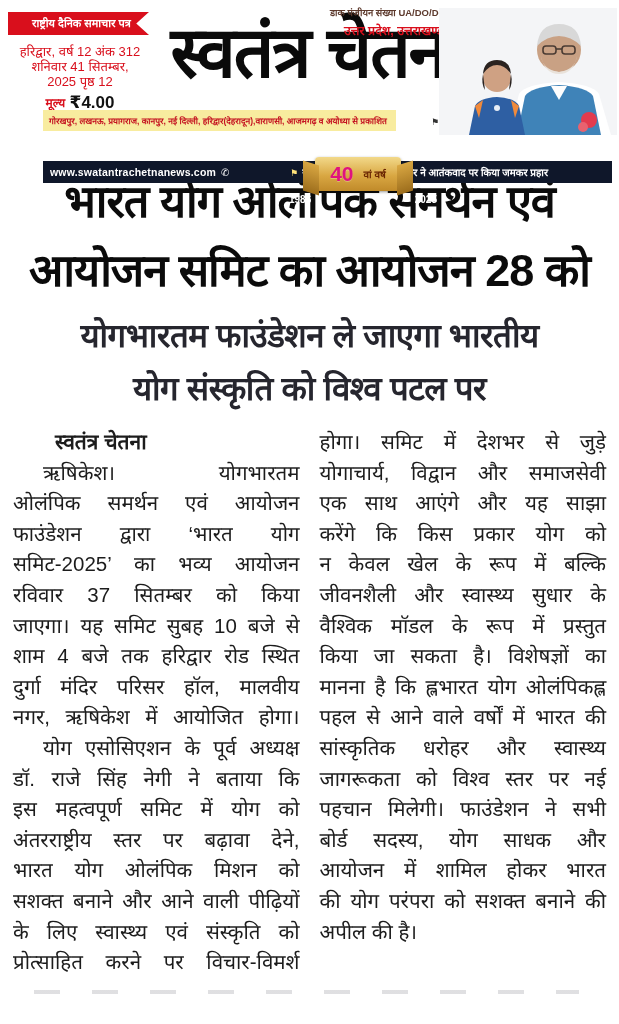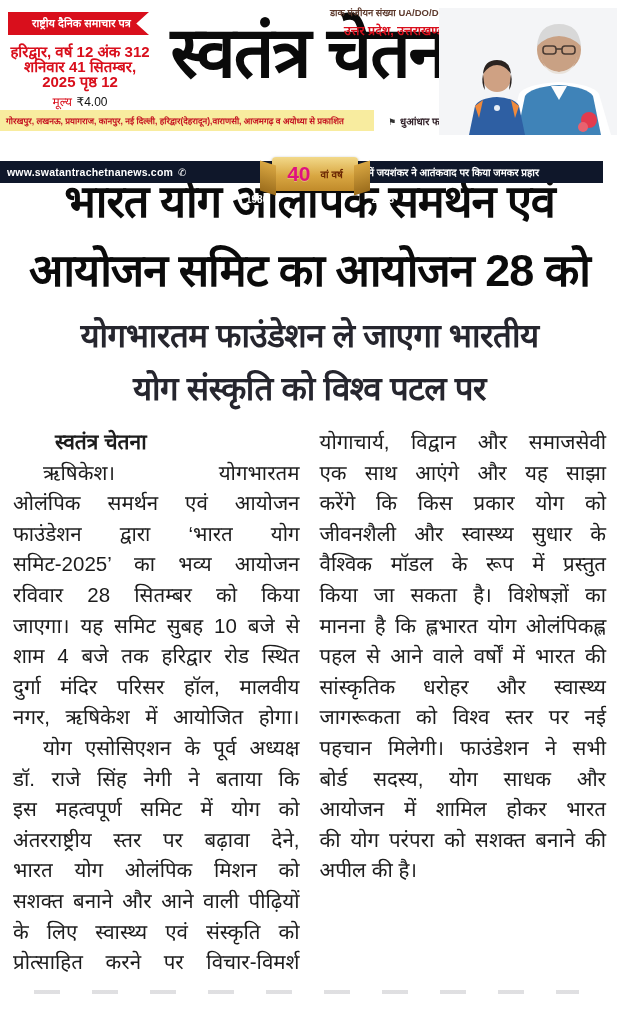--- a/index.html
+++ b/index.html
@@ -14,44 +14,44 @@
   .header { position:relative; height:155px; background:#fff; }
   .ribbon {
     position:absolute; left:8px; top:12px; z-index:2;
     background:#d90f1c; color:#fff; font-size:11px; font-weight:bold;
     padding:5px 18px 5px 24px; line-height:13px;
     clip-path:polygon(0 0,100% 0,91% 50%,100% 100%,0 100%);
     box-shadow:0 1px 2px rgba(0,0,0,.35);
   }
   .edition {
     position:absolute; left:4px; top:44px; width:152px; z-index:2;
-    color:#d90f1c; font-weight:bold; font-size:15px; line-height:15px; text-align:center;
+    color:#d90f1c; font-weight:normal; font-size:13px; line-height:15px; text-align:center;
   }
   .price { position:absolute; left:4px; top:92px; width:152px; text-align:center; z-index:2; }
-  .price .lbl { color:#d90f1c; font-size:12px; font-weight:normal; vertical-align:middle; }
-  .price .val { color:#111; font-size:12px; font-weight:normal; vertical-align:middle; }
+  .price .lbl { color:#d90f1c; font-size:12px; font-weight:bold; vertical-align:middle; }
+  .price .val { color:#111; font-size:17px; font-weight:bold; vertical-align:middle; }
   .mast-title {
     position:absolute; left:75px; top:0px; width:485px; z-index:1;
     text-align:center; font-size:71px; line-height:105px; font-weight:bold;
     color:#0a0a0a; letter-spacing:-2px; white-space:nowrap;
   }
   .registration {
     position:absolute; left:330px; top:6px; z-index:2;
     font-size:9.5px; font-weight:bold; color:#5d3a2d; letter-spacing:0;
   }
   .published {
     position:absolute; left:344px; top:22px; z-index:2;
     font-size:12.5px; font-weight:bold; color:#d90f1c;
   }
   .photo {
     position:absolute; right:2px; top:8px; width:178px; height:127px; z-index:4;
   }
 
   
-  .strips { position:absolute; left:0; right:16px; top:110px; z-index:3; }
+  .strips { position:absolute; left:0; right:7px; top:110px; z-index:3;padding-left:43px; }
   .row-yellow {
     position:relative; height:21px;
     background:linear-gradient(90deg,#f8ec9f 0 62%,#ffffff 62% 100%);
     display:flex; align-items:center;
   }
   .cities { color:#c41320; font-size:8.5px; font-weight:bold; padding-left:6px; width:378px; line-height:10px; }
   .caption-top {
     position:absolute; left:388px; top:4px; font-size:10px; font-weight:bold; color:#33222a;
     white-space:nowrap;
   }
@@ -198,39 +198,41 @@
   </div>
 
   <div class="columns">
 
     <div class="col">
       <div class="byline">स्वतंत्र चेतना</div>
       <div class="line indent">ऋषिकेश। योगभारतम</div>
       <div class="line">ओलंपिक समर्थन एवं आयोजन</div>
       <div class="line">फाउंडेशन द्वारा ‘भारत योग</div>
       <div class="line">समिट-2025’ का भव्य आयोजन</div>
-      <div class="line">रविवार 28 सितम्बर को किया</div>
+      <div class="line">रविवार 37 सितम्बर को किया</div>
       <div class="line">जाएगा। यह समिट सुबह 10 बजे से</div>
       <div class="line">शाम 4 बजे तक हरिद्वार रोड स्थित</div>
       <div class="line">दुर्गा मंदिर परिसर हॉल, मालवीय</div>
       <div class="line">नगर, ऋषिकेश में आयोजित होगा।</div>
       <div class="line indent">योग एसोसिएशन के पूर्व अध्यक्ष</div>
       <div class="line">डॉ. राजे सिंह नेगी ने बताया कि</div>
       <div class="line">इस महत्वपूर्ण समिट में योग को</div>
       <div class="line">अंतरराष्ट्रीय स्तर पर बढ़ावा देने,</div>
       <div class="line">भारत योग ओलंपिक मिशन को</div>
       <div class="line">सशक्त बनाने और आने वाली पीढ़ियों</div>
       <div class="line">के लिए स्वास्थ्य एवं संस्कृति को</div>
       <div class="line">प्रोत्साहित करने पर विचार-विमर्श</div>
     </div>
 
     <div class="col">
+      <div class="line">होगा। समिट में देशभर से जुड़े</div>
       <div class="line">योगाचार्य, विद्वान और समाजसेवी</div>
       <div class="line">एक साथ आएंगे और यह साझा</div>
       <div class="line">करेंगे कि किस प्रकार योग को</div>
+      <div class="line">न केवल खेल के रूप में बल्कि</div>
       <div class="line">जीवनशैली और स्वास्थ्य सुधार के</div>
       <div class="line">वैश्विक मॉडल के रूप में प्रस्तुत</div>
       <div class="line">किया जा सकता है। विशेषज्ञों का</div>
       <div class="line">मानना है कि ह्लभारत योग ओलंपिकह्ल</div>
       <div class="line">पहल से आने वाले वर्षों में भारत की</div>
       <div class="line">सांस्कृतिक धरोहर और स्वास्थ्य</div>
       <div class="line">जागरूकता को विश्व स्तर पर नई</div>
       <div class="line">पहचान मिलेगी। फाउंडेशन ने सभी</div>
       <div class="line">बोर्ड सदस्य, योग साधक और</div>
       <div class="line">आयोजन में शामिल होकर भारत</div>

